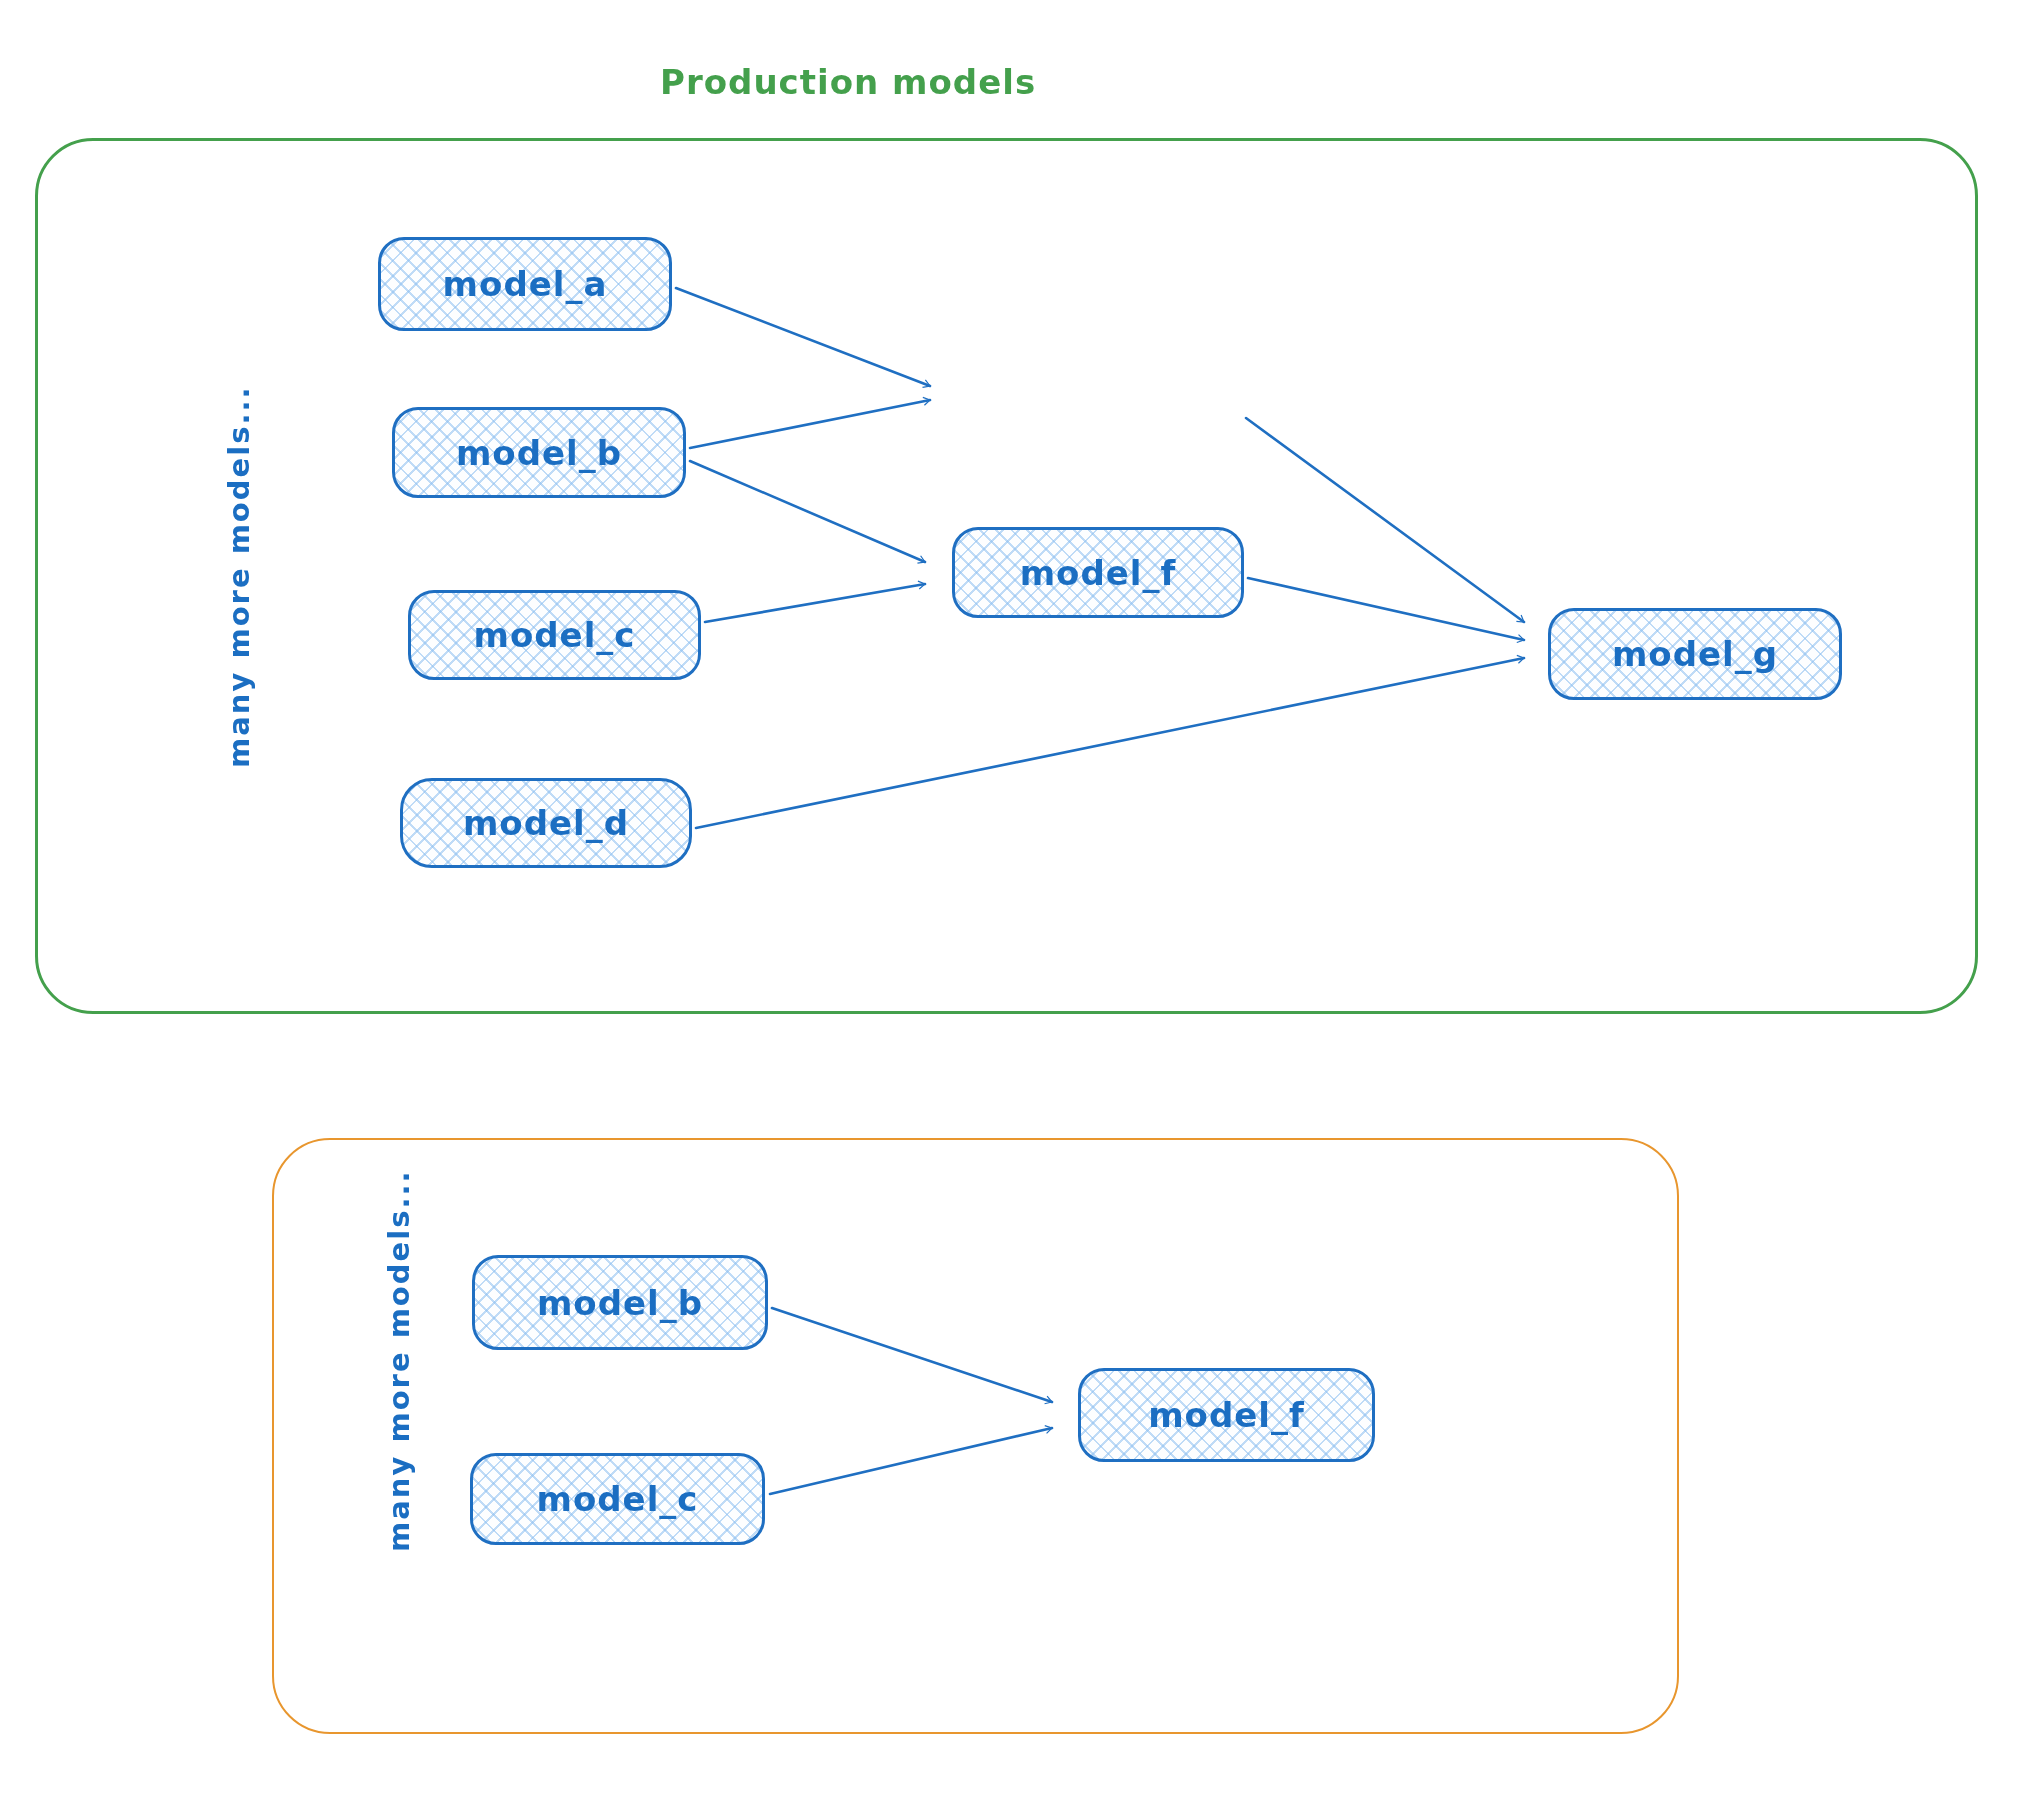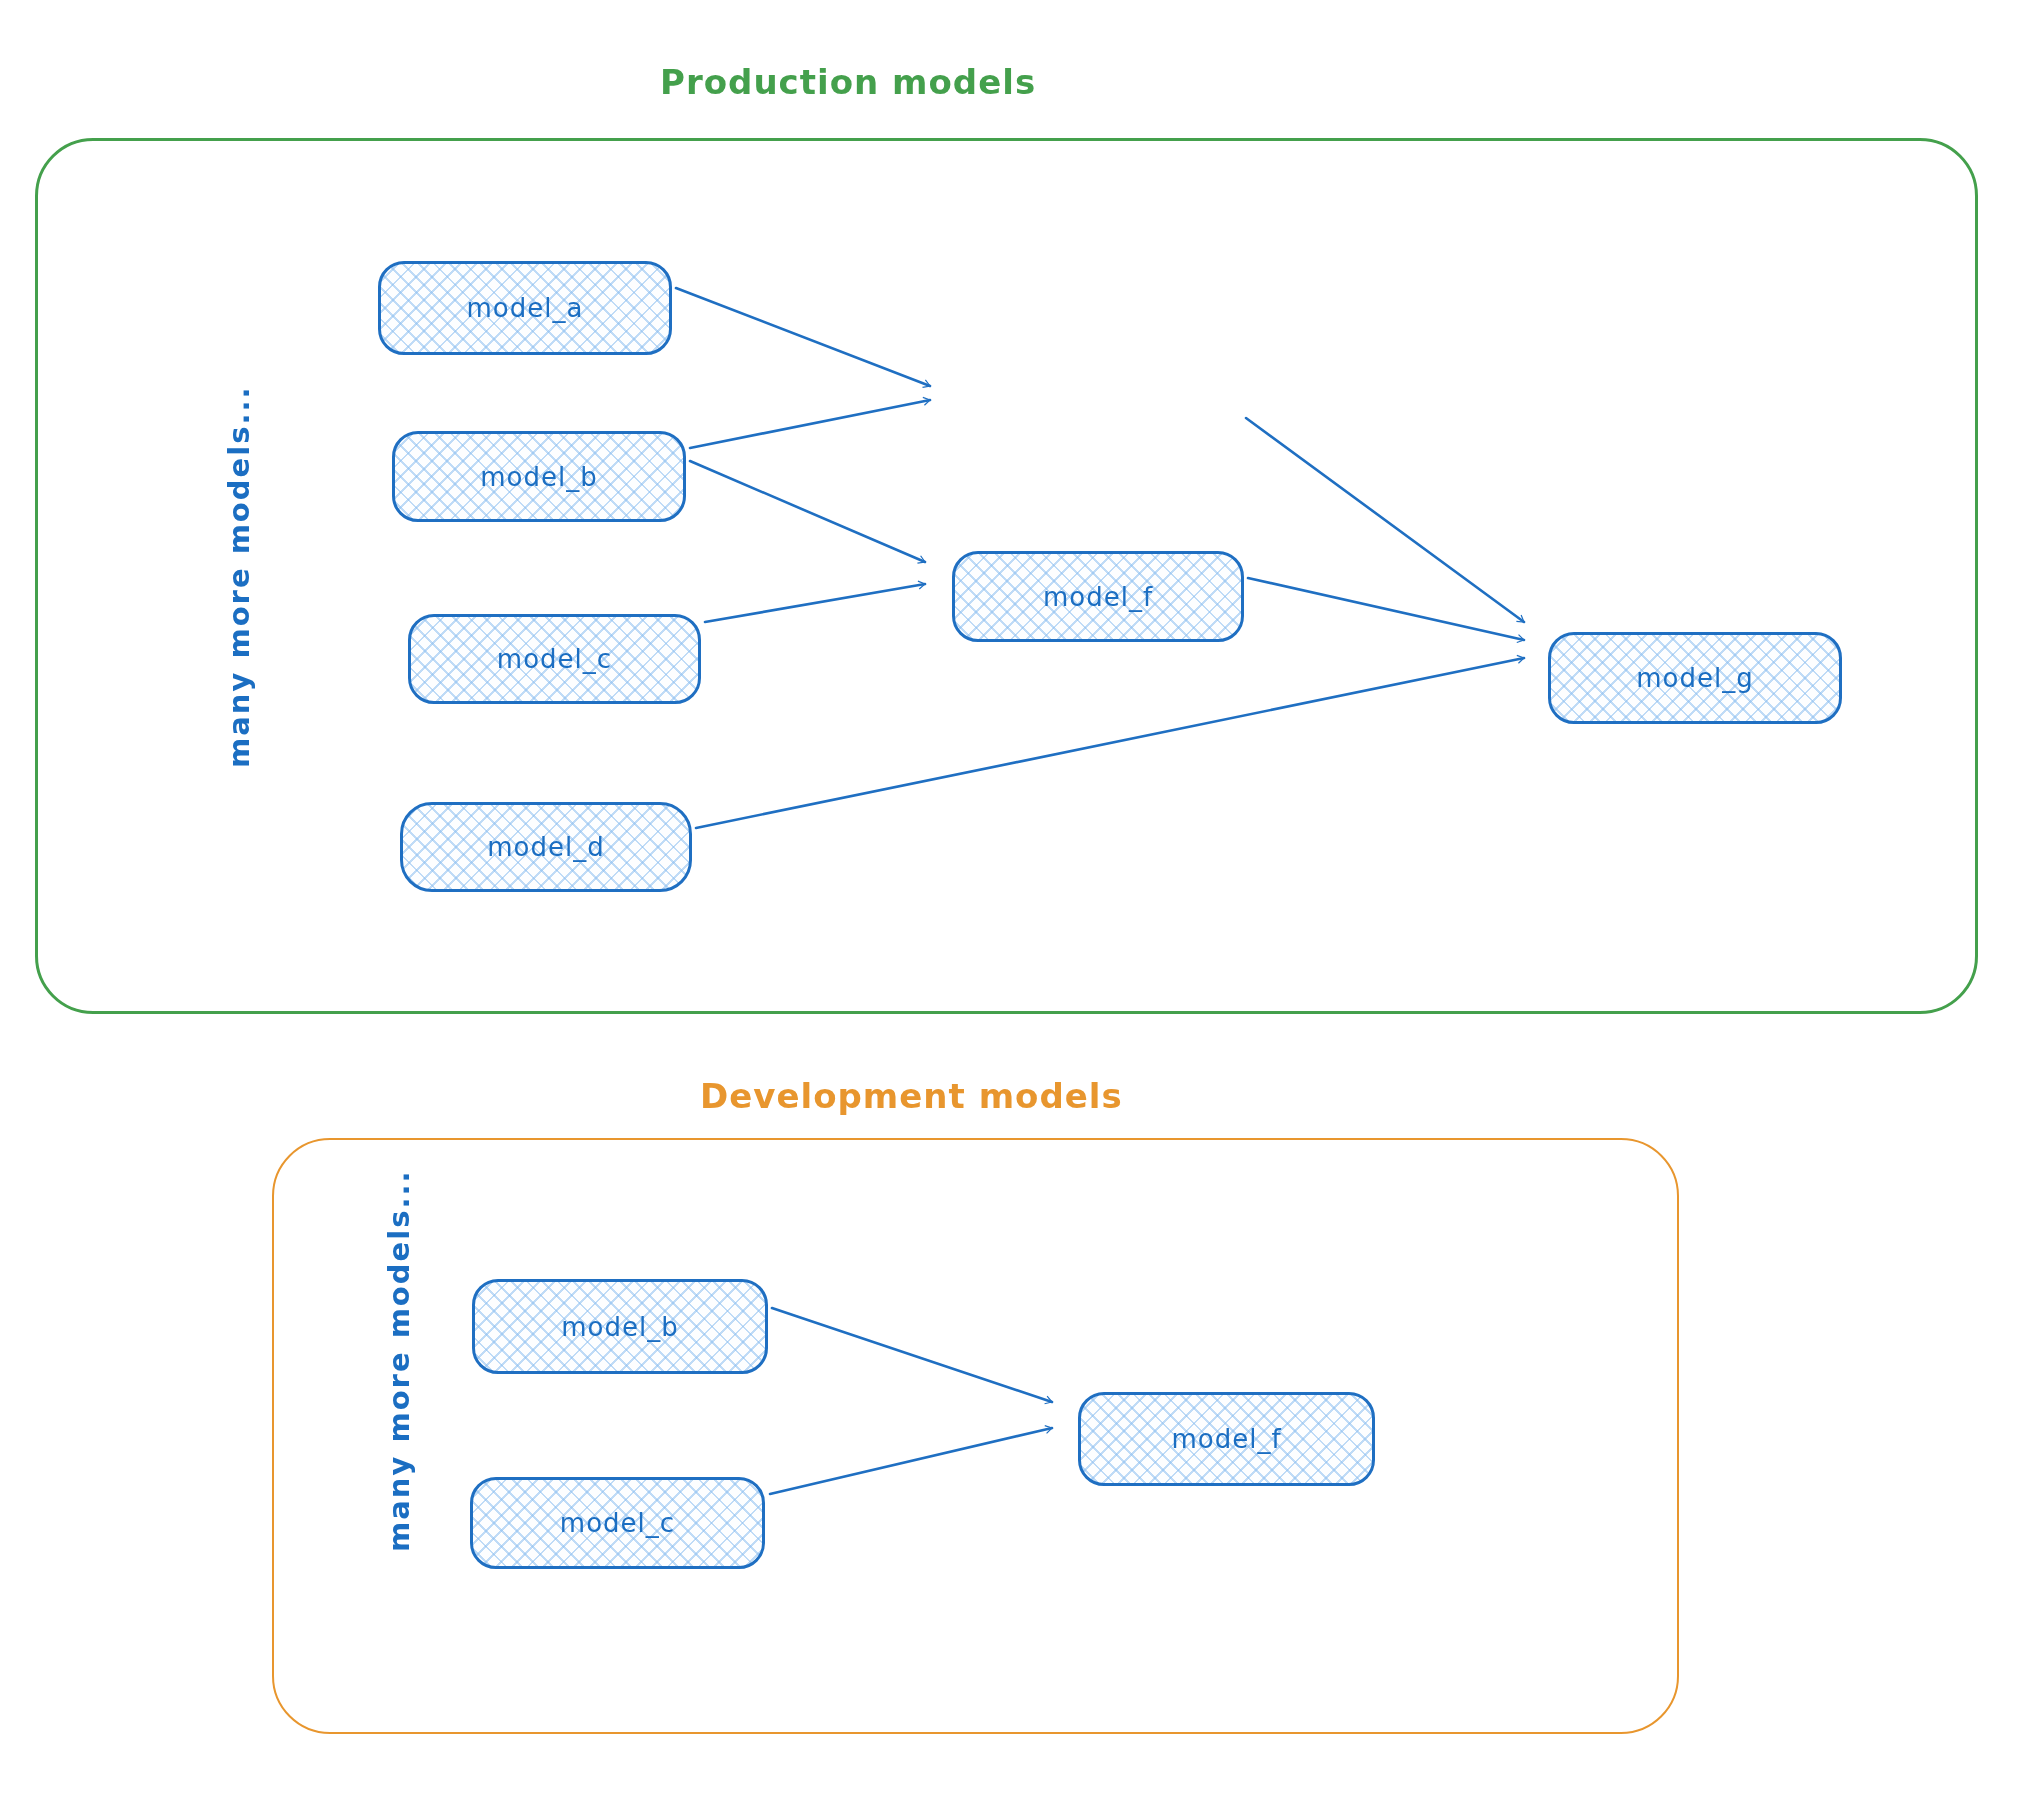--- a/index.html
+++ b/index.html
@@ -53,28 +53,27 @@
   .side-label-development { left: 382px; top: 1552px; }
   .node {
     position: absolute;
     box-sizing: border-box;
     border: 3px solid var(--node-stroke);
     border-radius: 26px;
     display: flex;
     align-items: center;
     justify-content: center;
     color: var(--node-text);
-    font-size: 26px;
-    font-weight: 400;
+    font-size: 34px;
+    font-weight: 700;
     letter-spacing: 1px;
     background-color: #fdfeff;
     background-image:
       repeating-linear-gradient(45deg, rgba(141,191,240,0.55) 0px, rgba(141,191,240,0.55) 2px, transparent 2px, transparent 11px),
       repeating-linear-gradient(135deg, rgba(141,191,240,0.55) 0px, rgba(141,191,240,0.55) 2px, transparent 2px, transparent 11px);
-    margin-top: 24px;
   }
   .n-prod-a { left: 378px; top: 237px; width: 294px; height: 94px; }
   .n-prod-b { left: 392px; top: 407px; width: 294px; height: 91px; }
   .n-prod-c { left: 408px; top: 590px; width: 293px; height: 90px; }
   .n-prod-d { left: 400px; top: 778px; width: 292px; height: 90px; border-radius: 32px; }
   .n-prod-e { left: 953px; top: 352px; width: 289px; height: 90px; }
   .n-prod-f { left: 952px; top: 527px; width: 292px; height: 91px; }
   .n-prod-g { left: 1548px; top: 608px; width: 294px; height: 92px; }
   .n-dev-b { left: 472px; top: 1255px; width: 296px; height: 95px; }
   .n-dev-c { left: 470px; top: 1453px; width: 295px; height: 92px; }
@@ -119,21 +118,20 @@
   <div class="node n-prod-d">
     <span>model_d</span>
   </div>
   <div class="node n-prod-f">
     <span>model_f</span>
   </div>
   <div class="node n-prod-g">
     <span>model_g</span>
   </div>
 
-  <div class="section-title title-development">Development models</div>
 
   <div class="container-box container-development"></div>
 
   <div class="side-label side-label-development">many more models...</div>
 
   <div class="node n-dev-b">
     <span>model_b</span>
   </div>
   <div class="node n-dev-c">
     <span>model_c</span>

